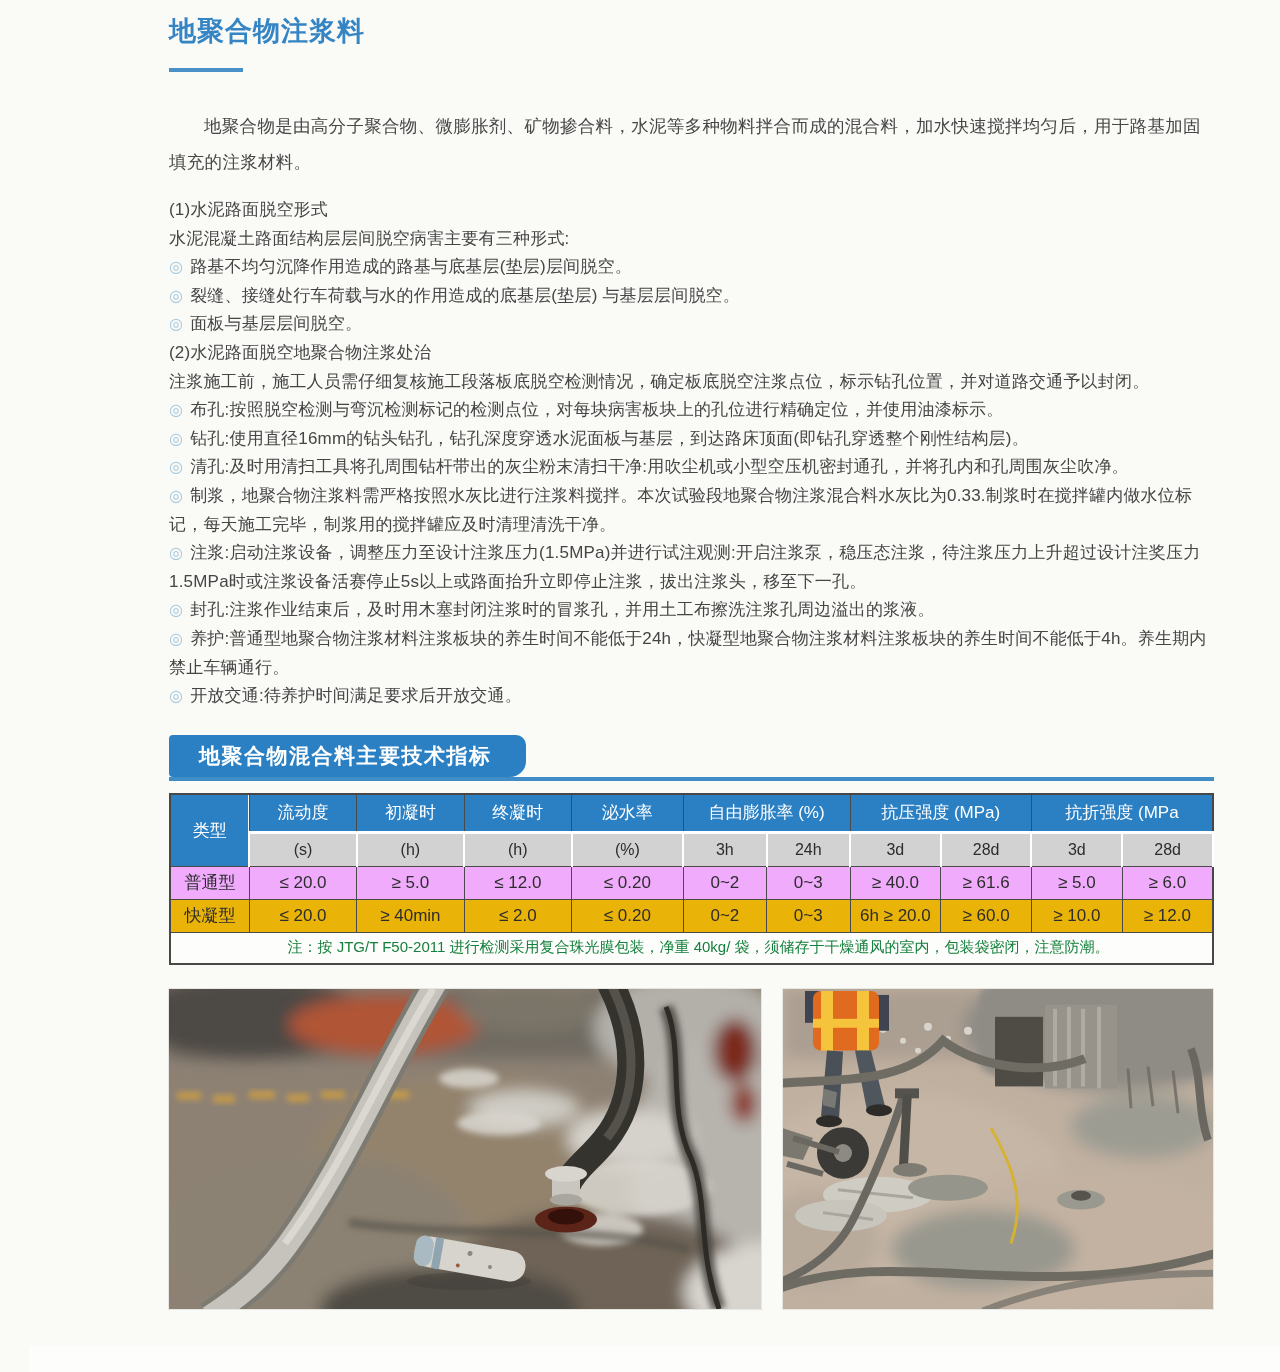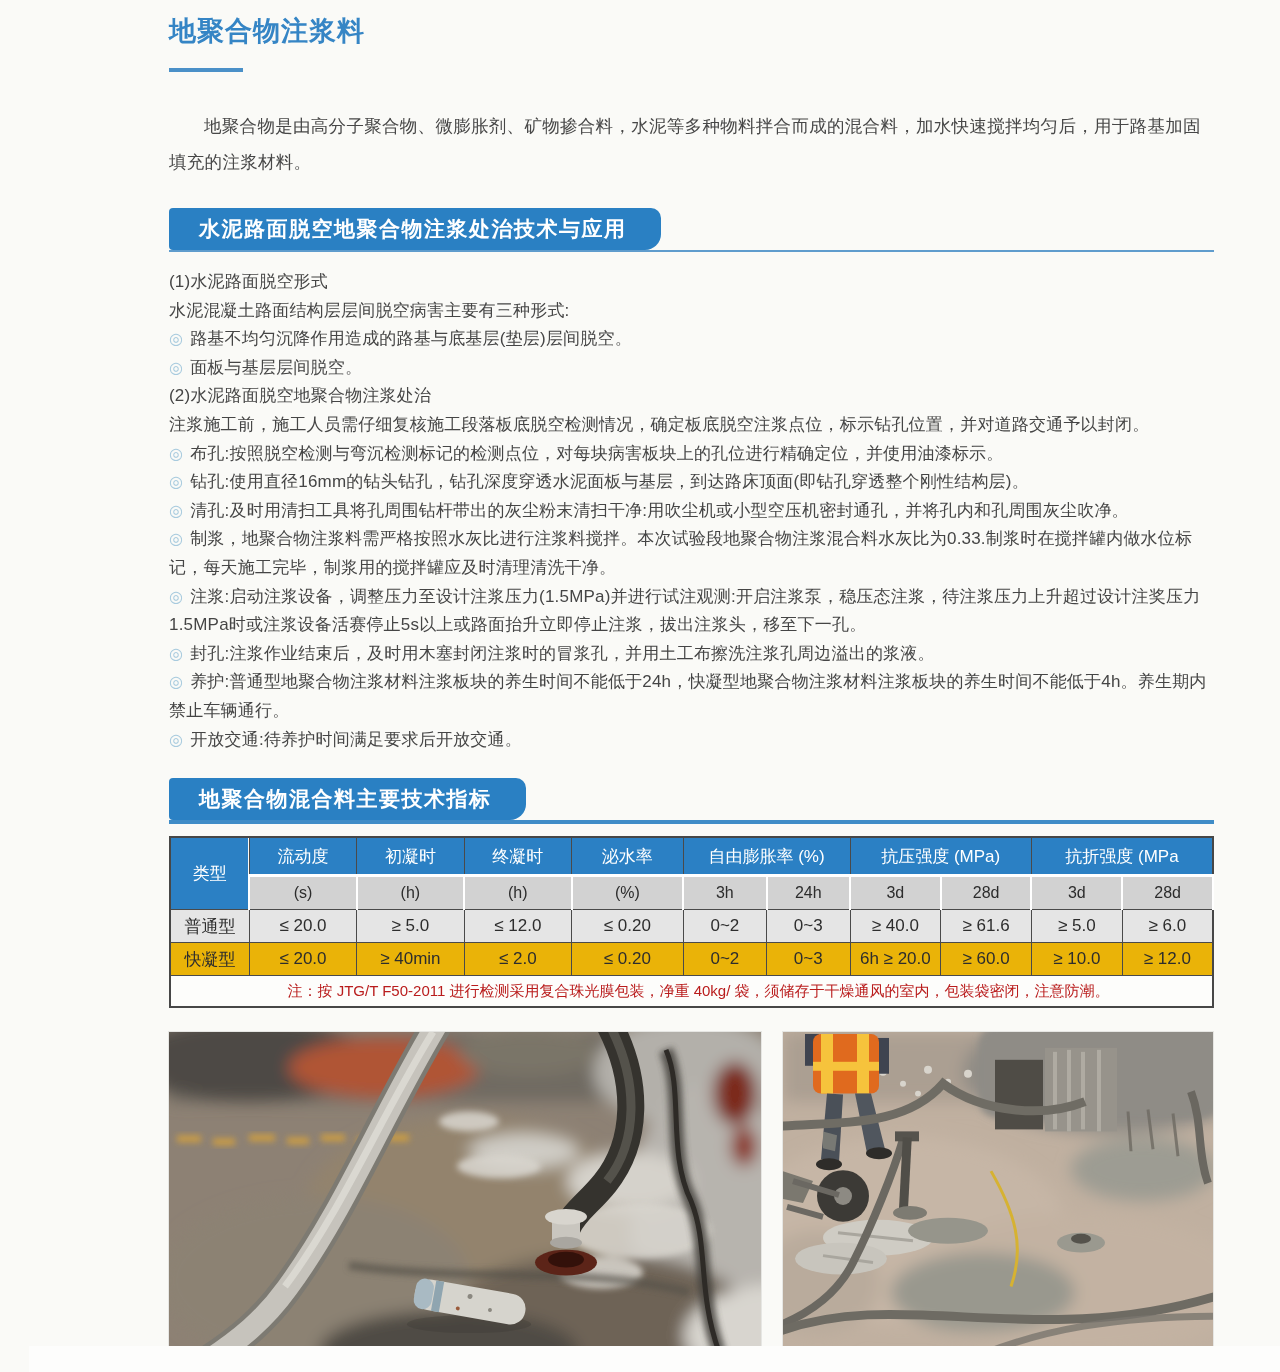--- a/index.html
+++ b/index.html
@@ -92,26 +92,26 @@
     height: 26px;
     border-left: 2px solid #ffffff;
     border-right: 2px solid #ffffff;
     border-top: 3px solid #ffffff;
   }
   .spec-table .data-row td {
     font-size: 17px;
     color: #2d2d2d;
     height: 26px;
   }
-  .spec-table .row-normal td { background: #e5e5e5; }
+  .spec-table .row-normal td { background: #f0abfc; }
   .spec-table .row-quick td { background: #eab308; }
   .spec-table .note-row td {
     background: #fdfdfb;
     font-size: 15px;
-    color: #b91c1c;
+    color: #15803d;
     height: 24px;
     white-space: nowrap;
     padding-left: 16px;
   }
   .photos {
     margin-top: 24px;
     display: flex;
     gap: 22px;
   }
   .photo {
@@ -133,28 +133,26 @@
 </head>
 <body>
 
 <div class="page">
 
   <h1 class="doc-title">地聚合物注浆料</h1>
   <div class="title-underline"></div>
 
   <p class="intro">地聚合物是由高分子聚合物、微膨胀剂、矿物掺合料，水泥等多种物料拌合而成的混合料，加水快速搅拌均匀后，用于路基加固填充的注浆材料。</p>
 
-  <div class="section-head">
-    <span class="section-tab">水泥路面脱空地聚合物注浆处治技术与应用</span>
-  </div>
 
   <div class="section-body" id="section1-body">
       <div class="body-line">(1)水泥路面脱空形式</div>
       <div class="body-line">水泥混凝土路面结构层层间脱空病害主要有三种形式:</div>
       <div class="body-line"><span class="bullet">◎</span>路基不均匀沉降作用造成的路基与底基层(垫层)层间脱空。</div>
+      <div class="body-line"><span class="bullet">◎</span>裂缝、接缝处行车荷载与水的作用造成的底基层(垫层) 与基层层间脱空。</div>
       <div class="body-line"><span class="bullet">◎</span>面板与基层层间脱空。</div>
       <div class="body-line">(2)水泥路面脱空地聚合物注浆处治</div>
       <div class="body-line">注浆施工前，施工人员需仔细复核施工段落板底脱空检测情况，确定板底脱空注浆点位，标示钻孔位置，并对道路交通予以封闭。</div>
       <div class="body-line"><span class="bullet">◎</span>布孔:按照脱空检测与弯沉检测标记的检测点位，对每块病害板块上的孔位进行精确定位，并使用油漆标示。</div>
       <div class="body-line"><span class="bullet">◎</span>钻孔:使用直径16mm的钻头钻孔，钻孔深度穿透水泥面板与基层，到达路床顶面(即钻孔穿透整个刚性结构层)。</div>
       <div class="body-line"><span class="bullet">◎</span>清孔:及时用清扫工具将孔周围钻杆带出的灰尘粉末清扫干净:用吹尘机或小型空压机密封通孔，并将孔内和孔周围灰尘吹净。</div>
       <div class="body-line"><span class="bullet">◎</span>制浆，地聚合物注浆料需严格按照水灰比进行注浆料搅拌。本次试验段地聚合物注浆混合料水灰比为0.33.制浆时在搅拌罐内做水位标记，每天施工完毕，制浆用的搅拌罐应及时清理清洗干净。</div>
       <div class="body-line"><span class="bullet">◎</span>注浆:启动注浆设备，调整压力至设计注浆压力(1.5MPa)并进行试注观测:开启注浆泵，稳压态注浆，待注浆压力上升超过设计注奖压力1.5MPa时或注浆设备活赛停止5s以上或路面抬升立即停止注浆，拔出注浆头，移至下一孔。</div>
       <div class="body-line"><span class="bullet">◎</span>封孔:注浆作业结束后，及时用木塞封闭注浆时的冒浆孔，并用土工布擦洗注浆孔周边溢出的浆液。</div>
       <div class="body-line"><span class="bullet">◎</span>养护:普通型地聚合物注浆材料注浆板块的养生时间不能低于24h，快凝型地聚合物注浆材料注浆板块的养生时间不能低于4h。养生期内禁止车辆通行。</div>

